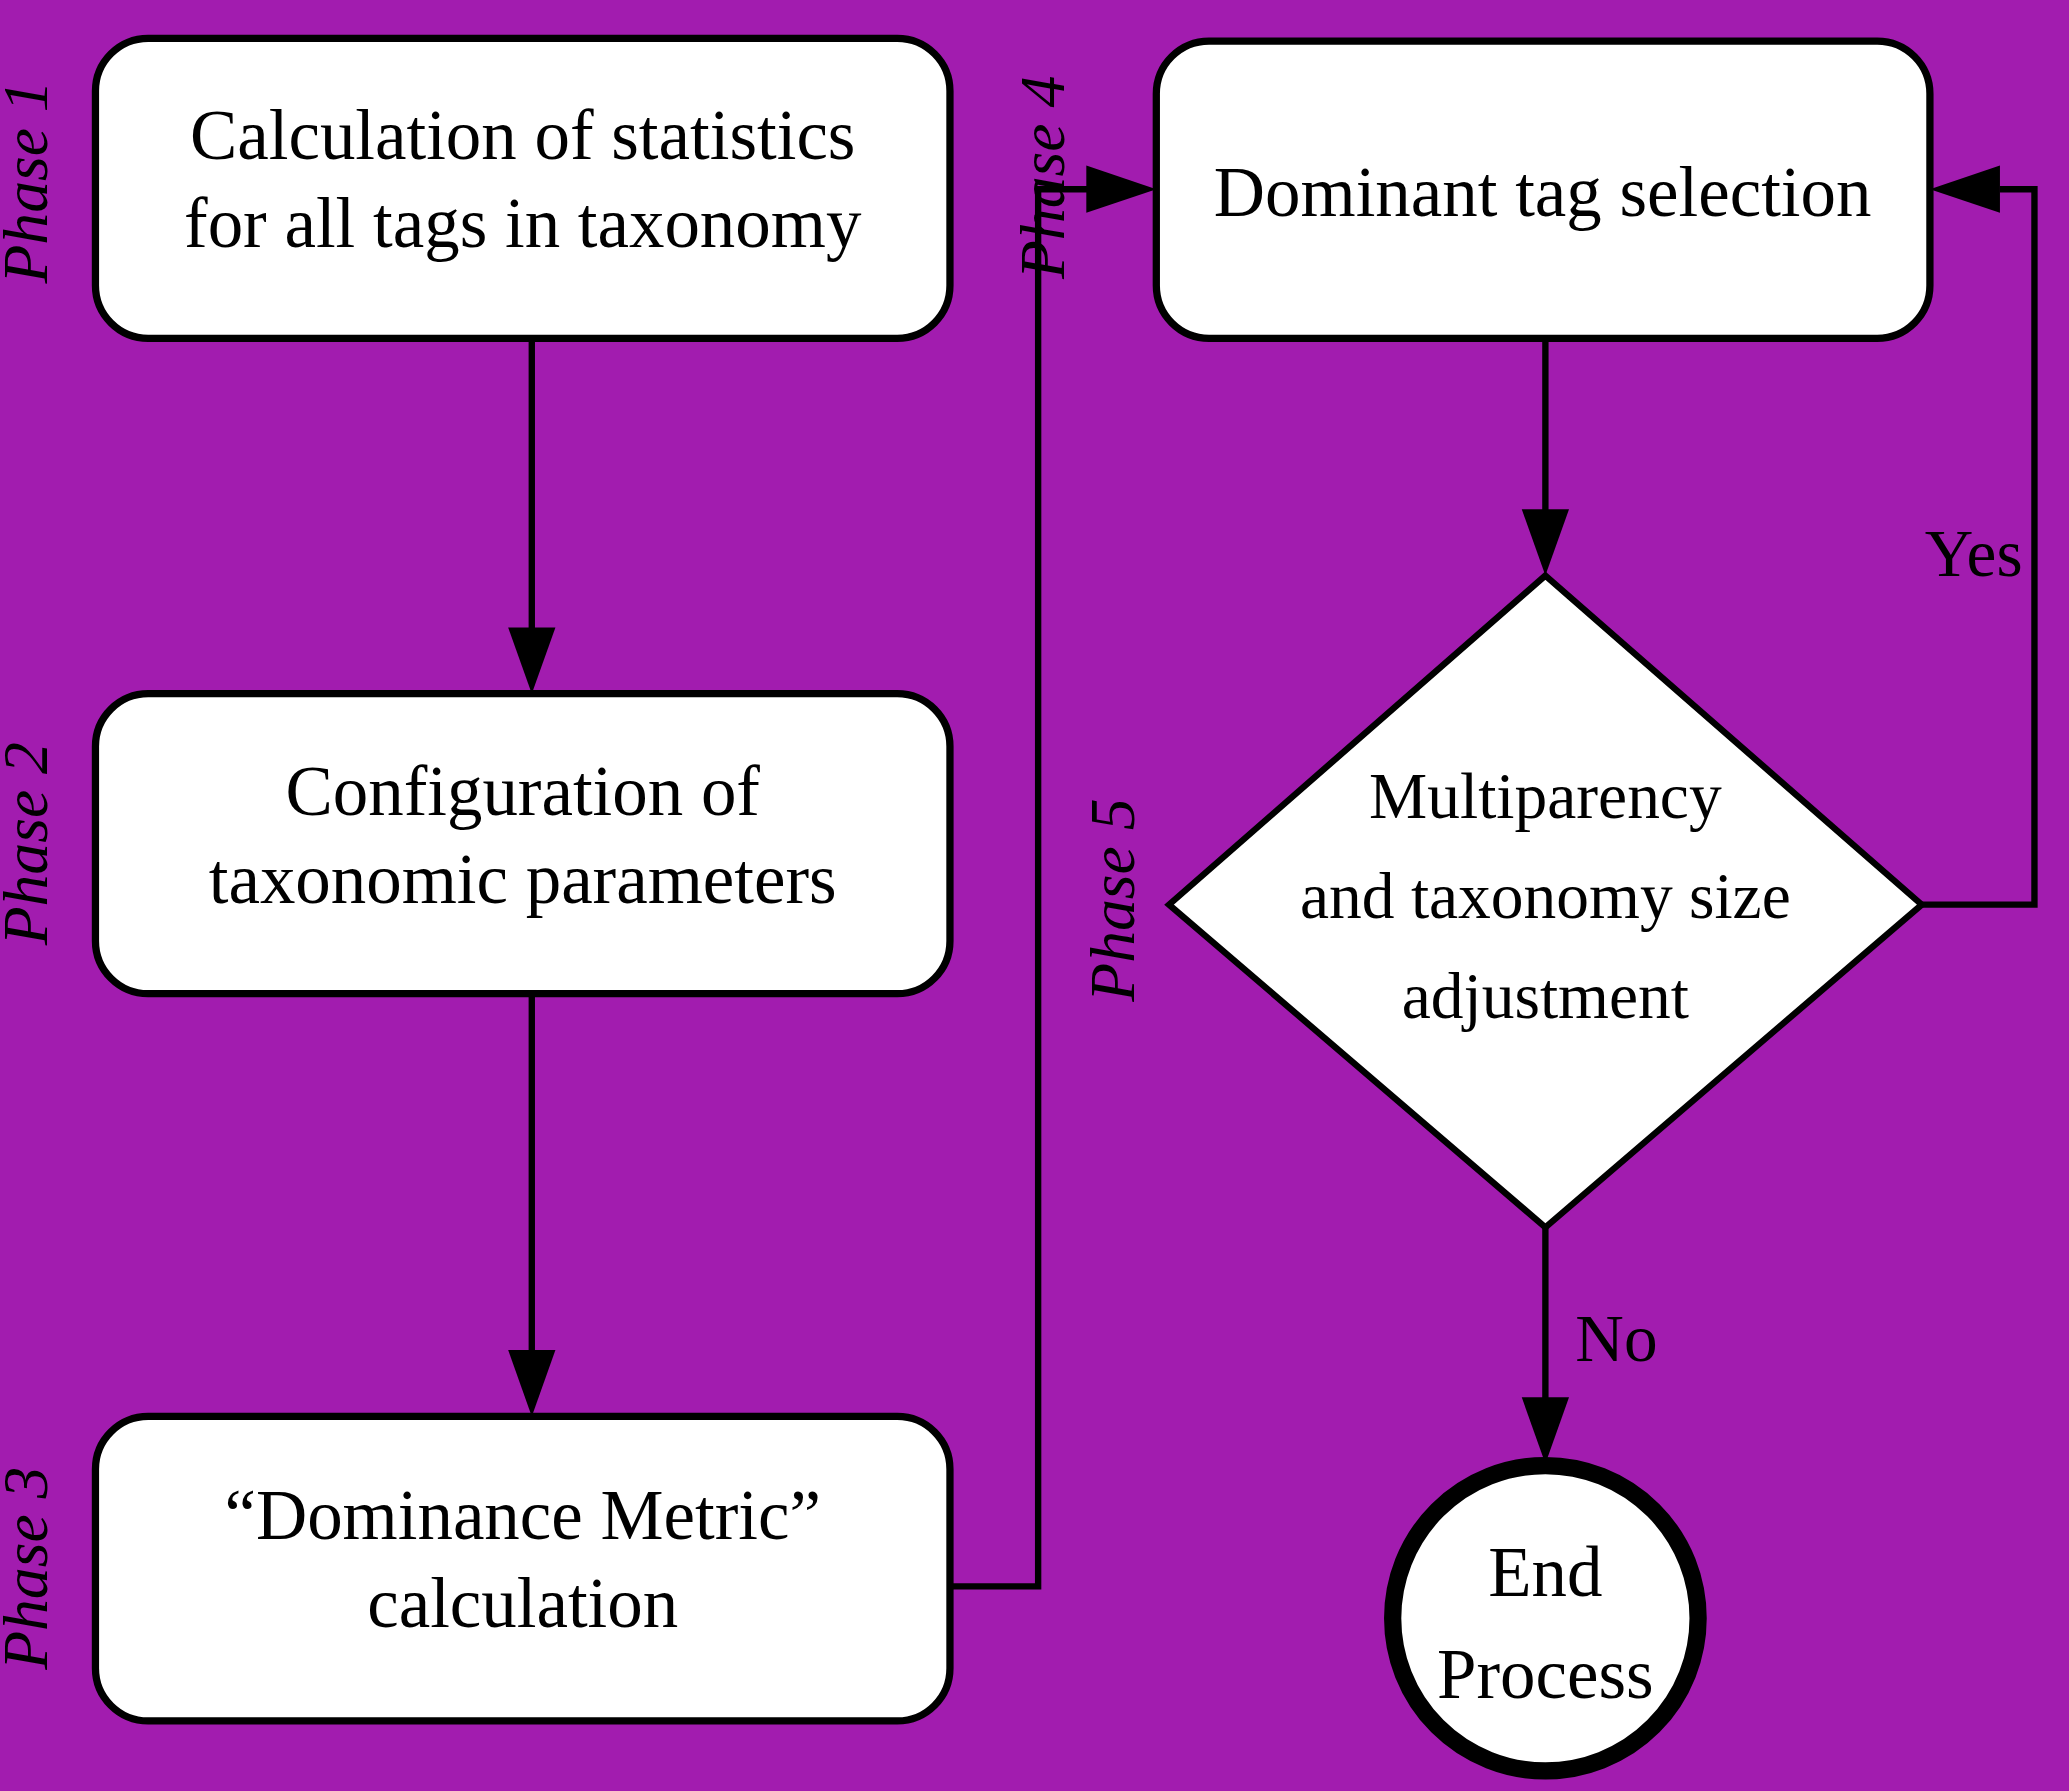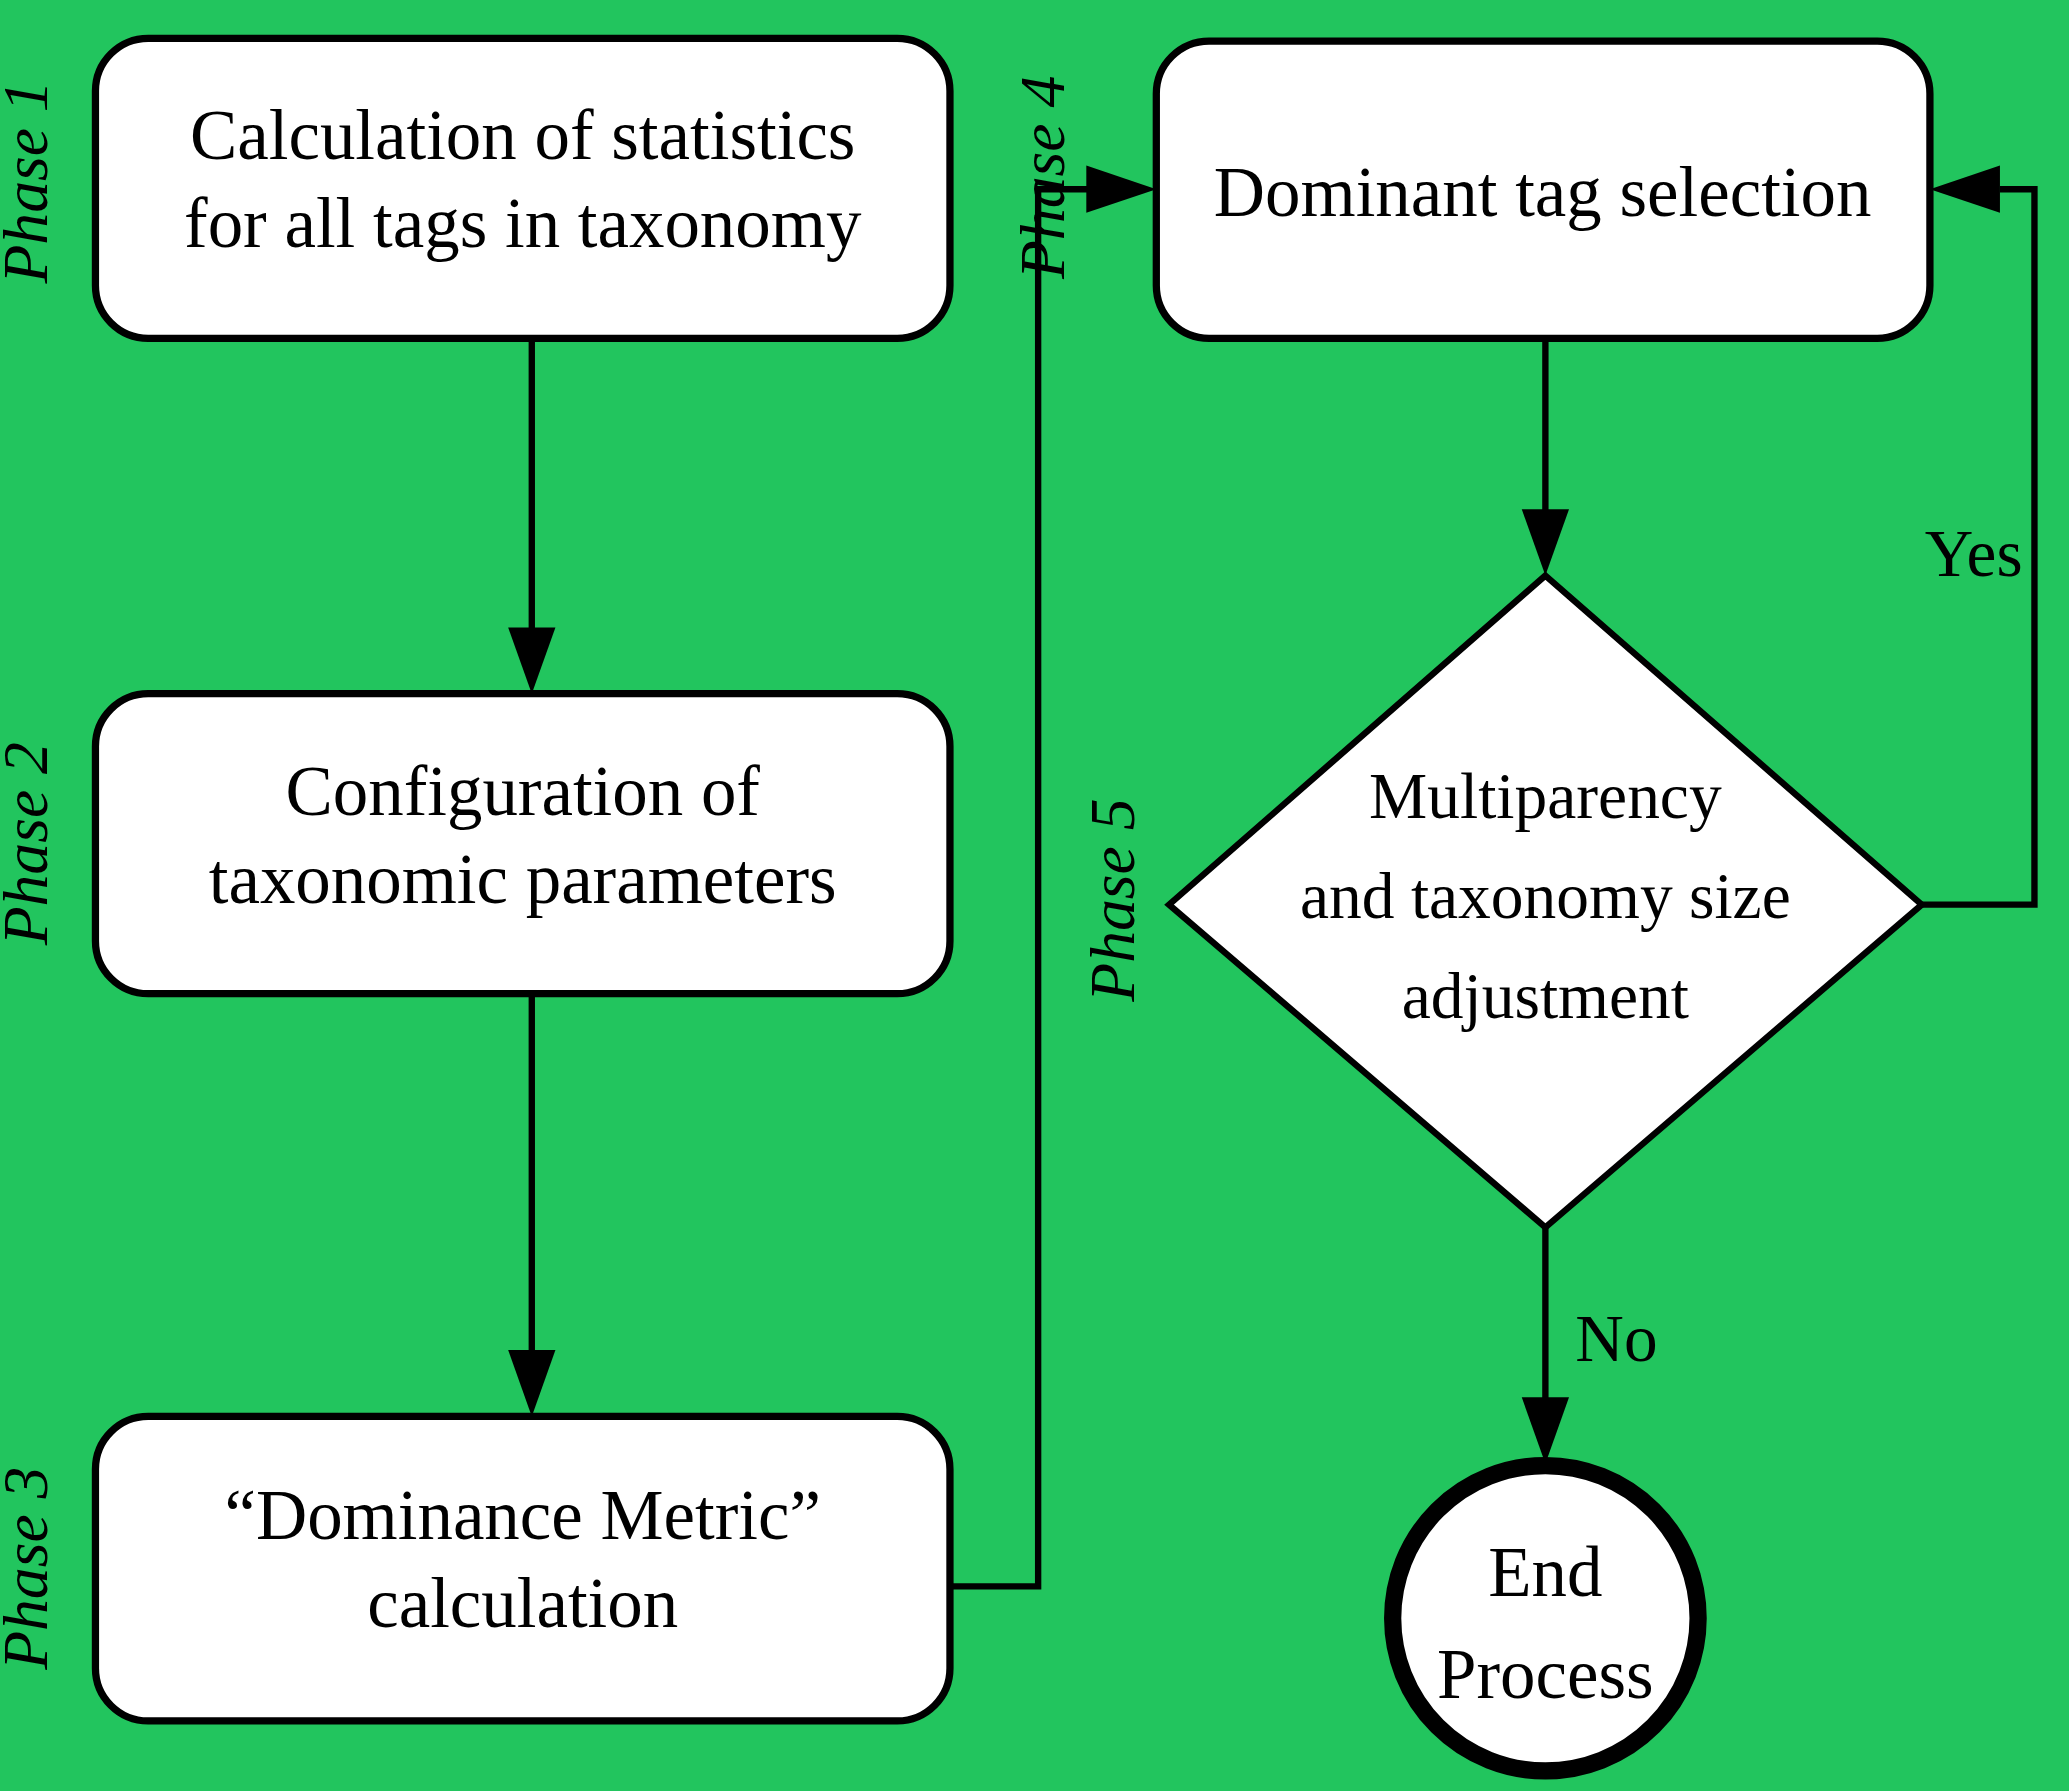--- a/index.html
+++ b/index.html
@@ -3,21 +3,21 @@
 <meta charset="utf-8">
 <style>
   html, body {
     margin: 0;
     padding: 0;
     background: #ffffff;
   }
   .figure-wrap {
     width: 2069px;
     height: 1792px;
-    background: #22c55e;
+    background: #a21caf;
     position: relative;
   }
   svg {
     display: block;
   }
   .node-box {
     fill: #ffffff;
     stroke: #000000;
     stroke-width: 8;
   }

